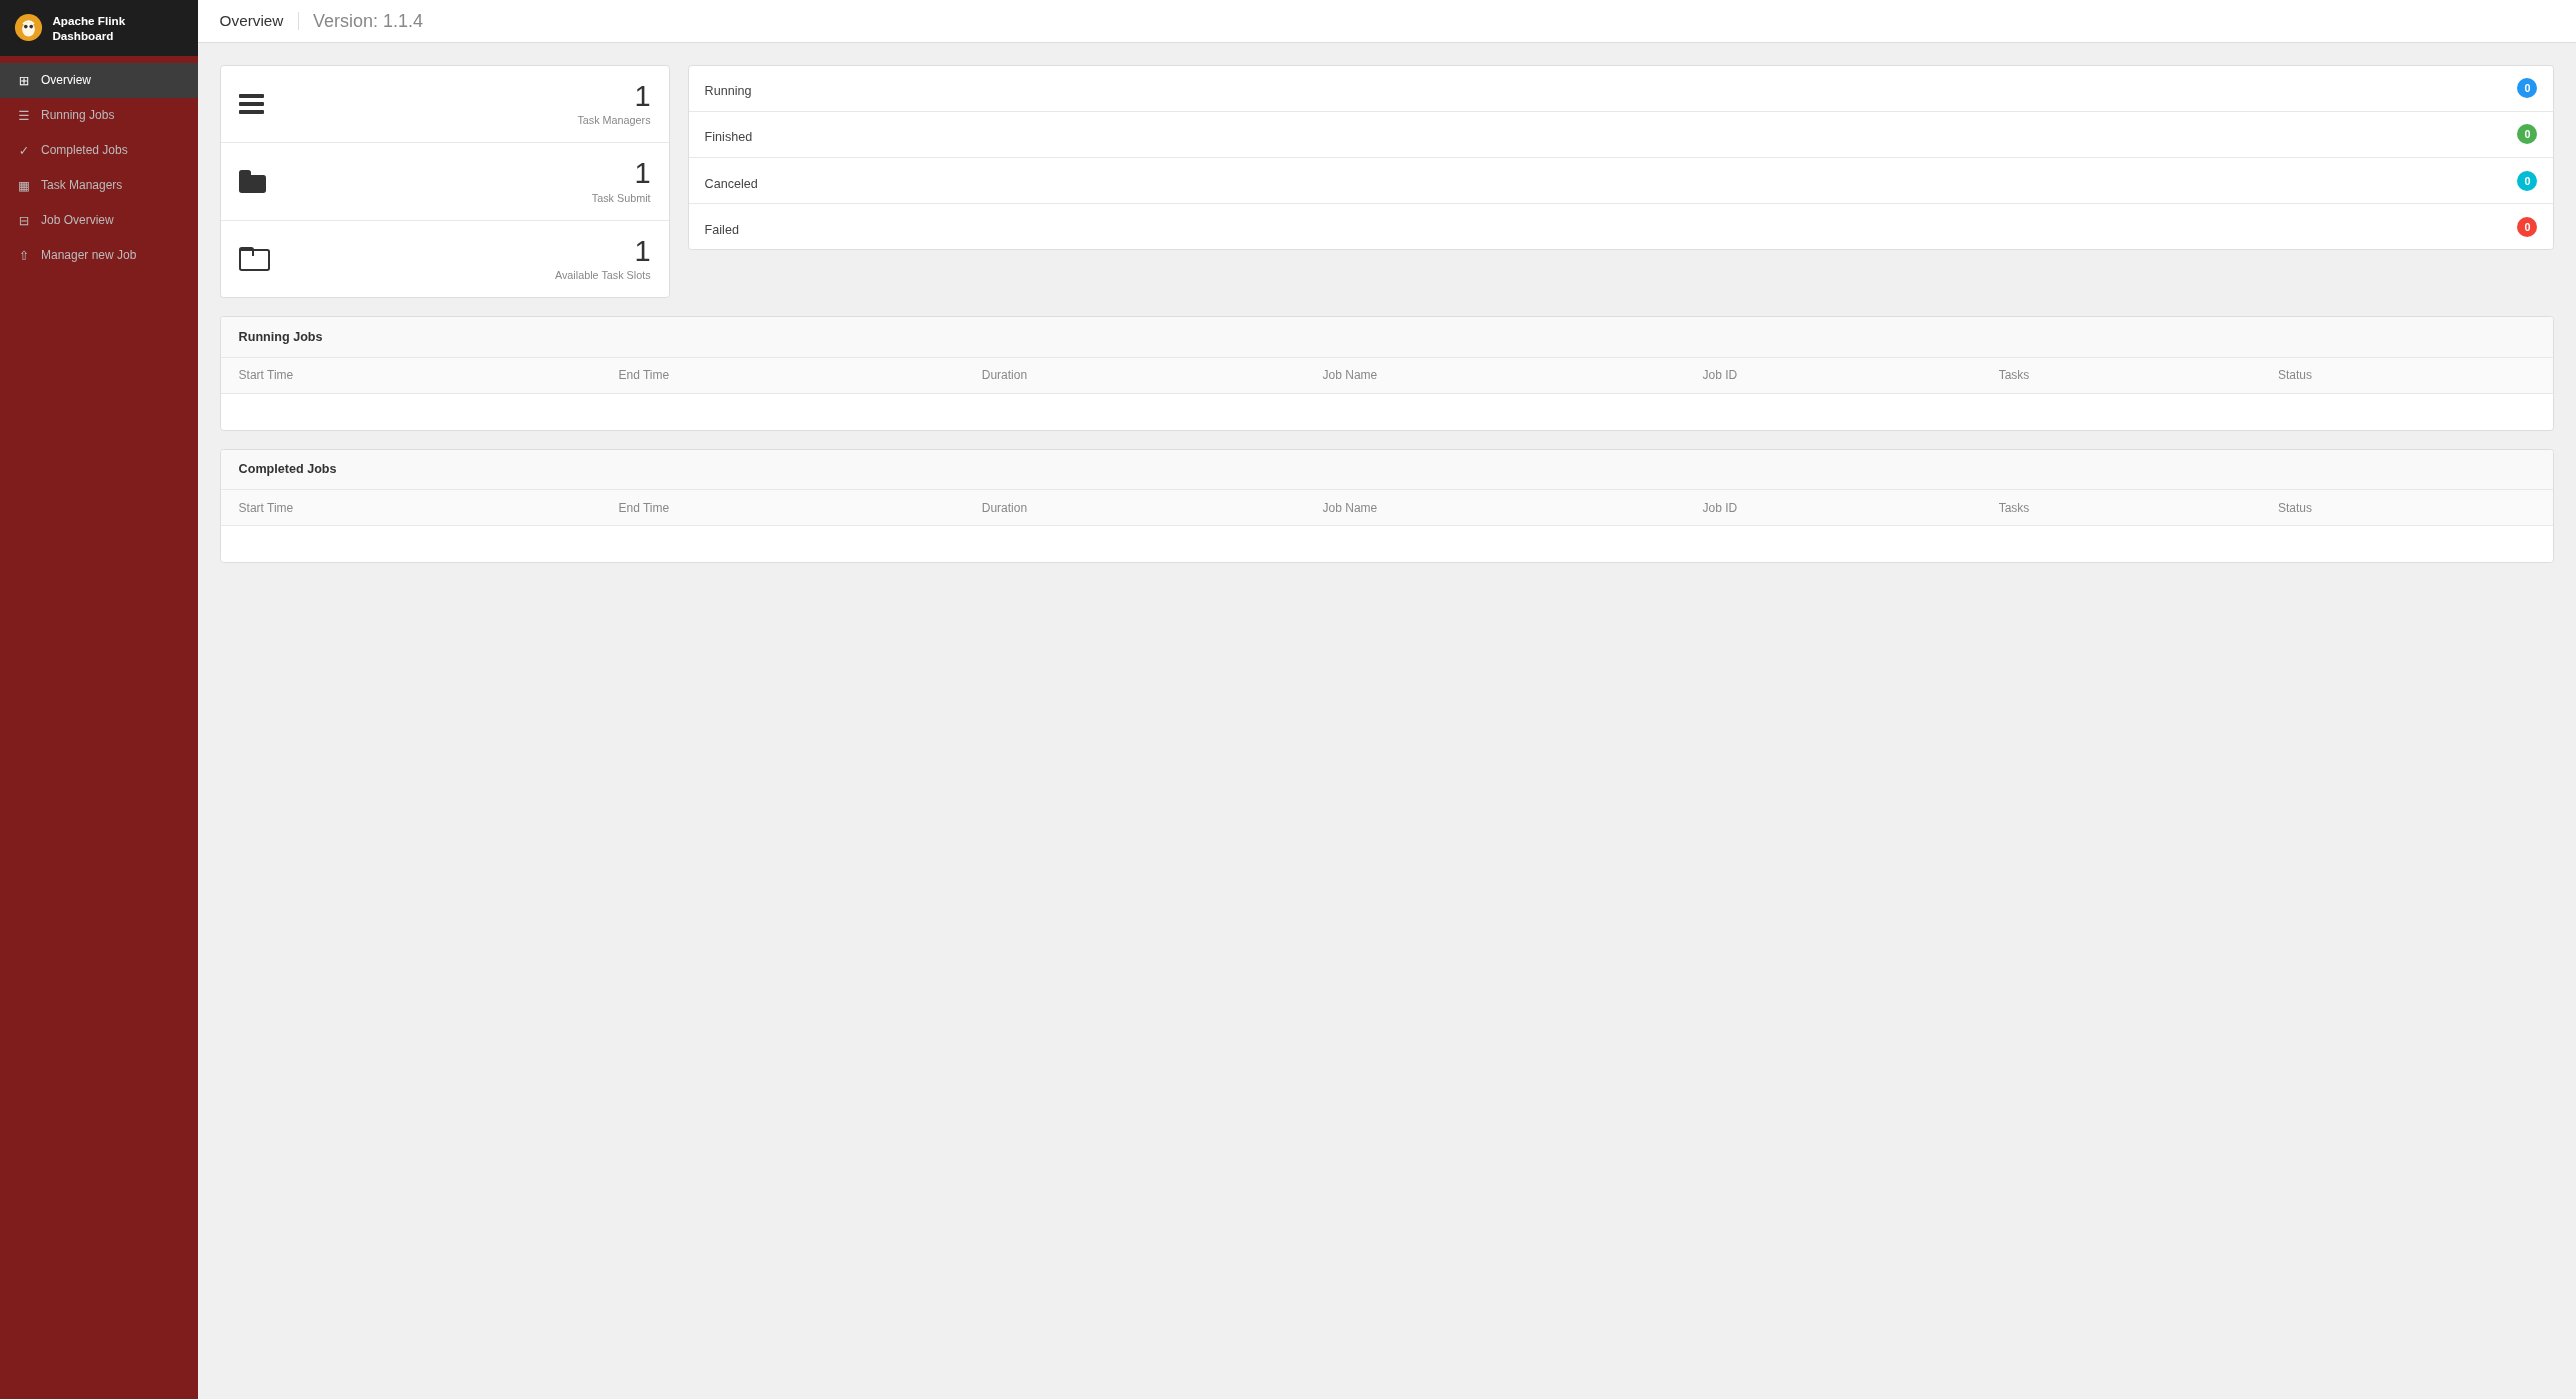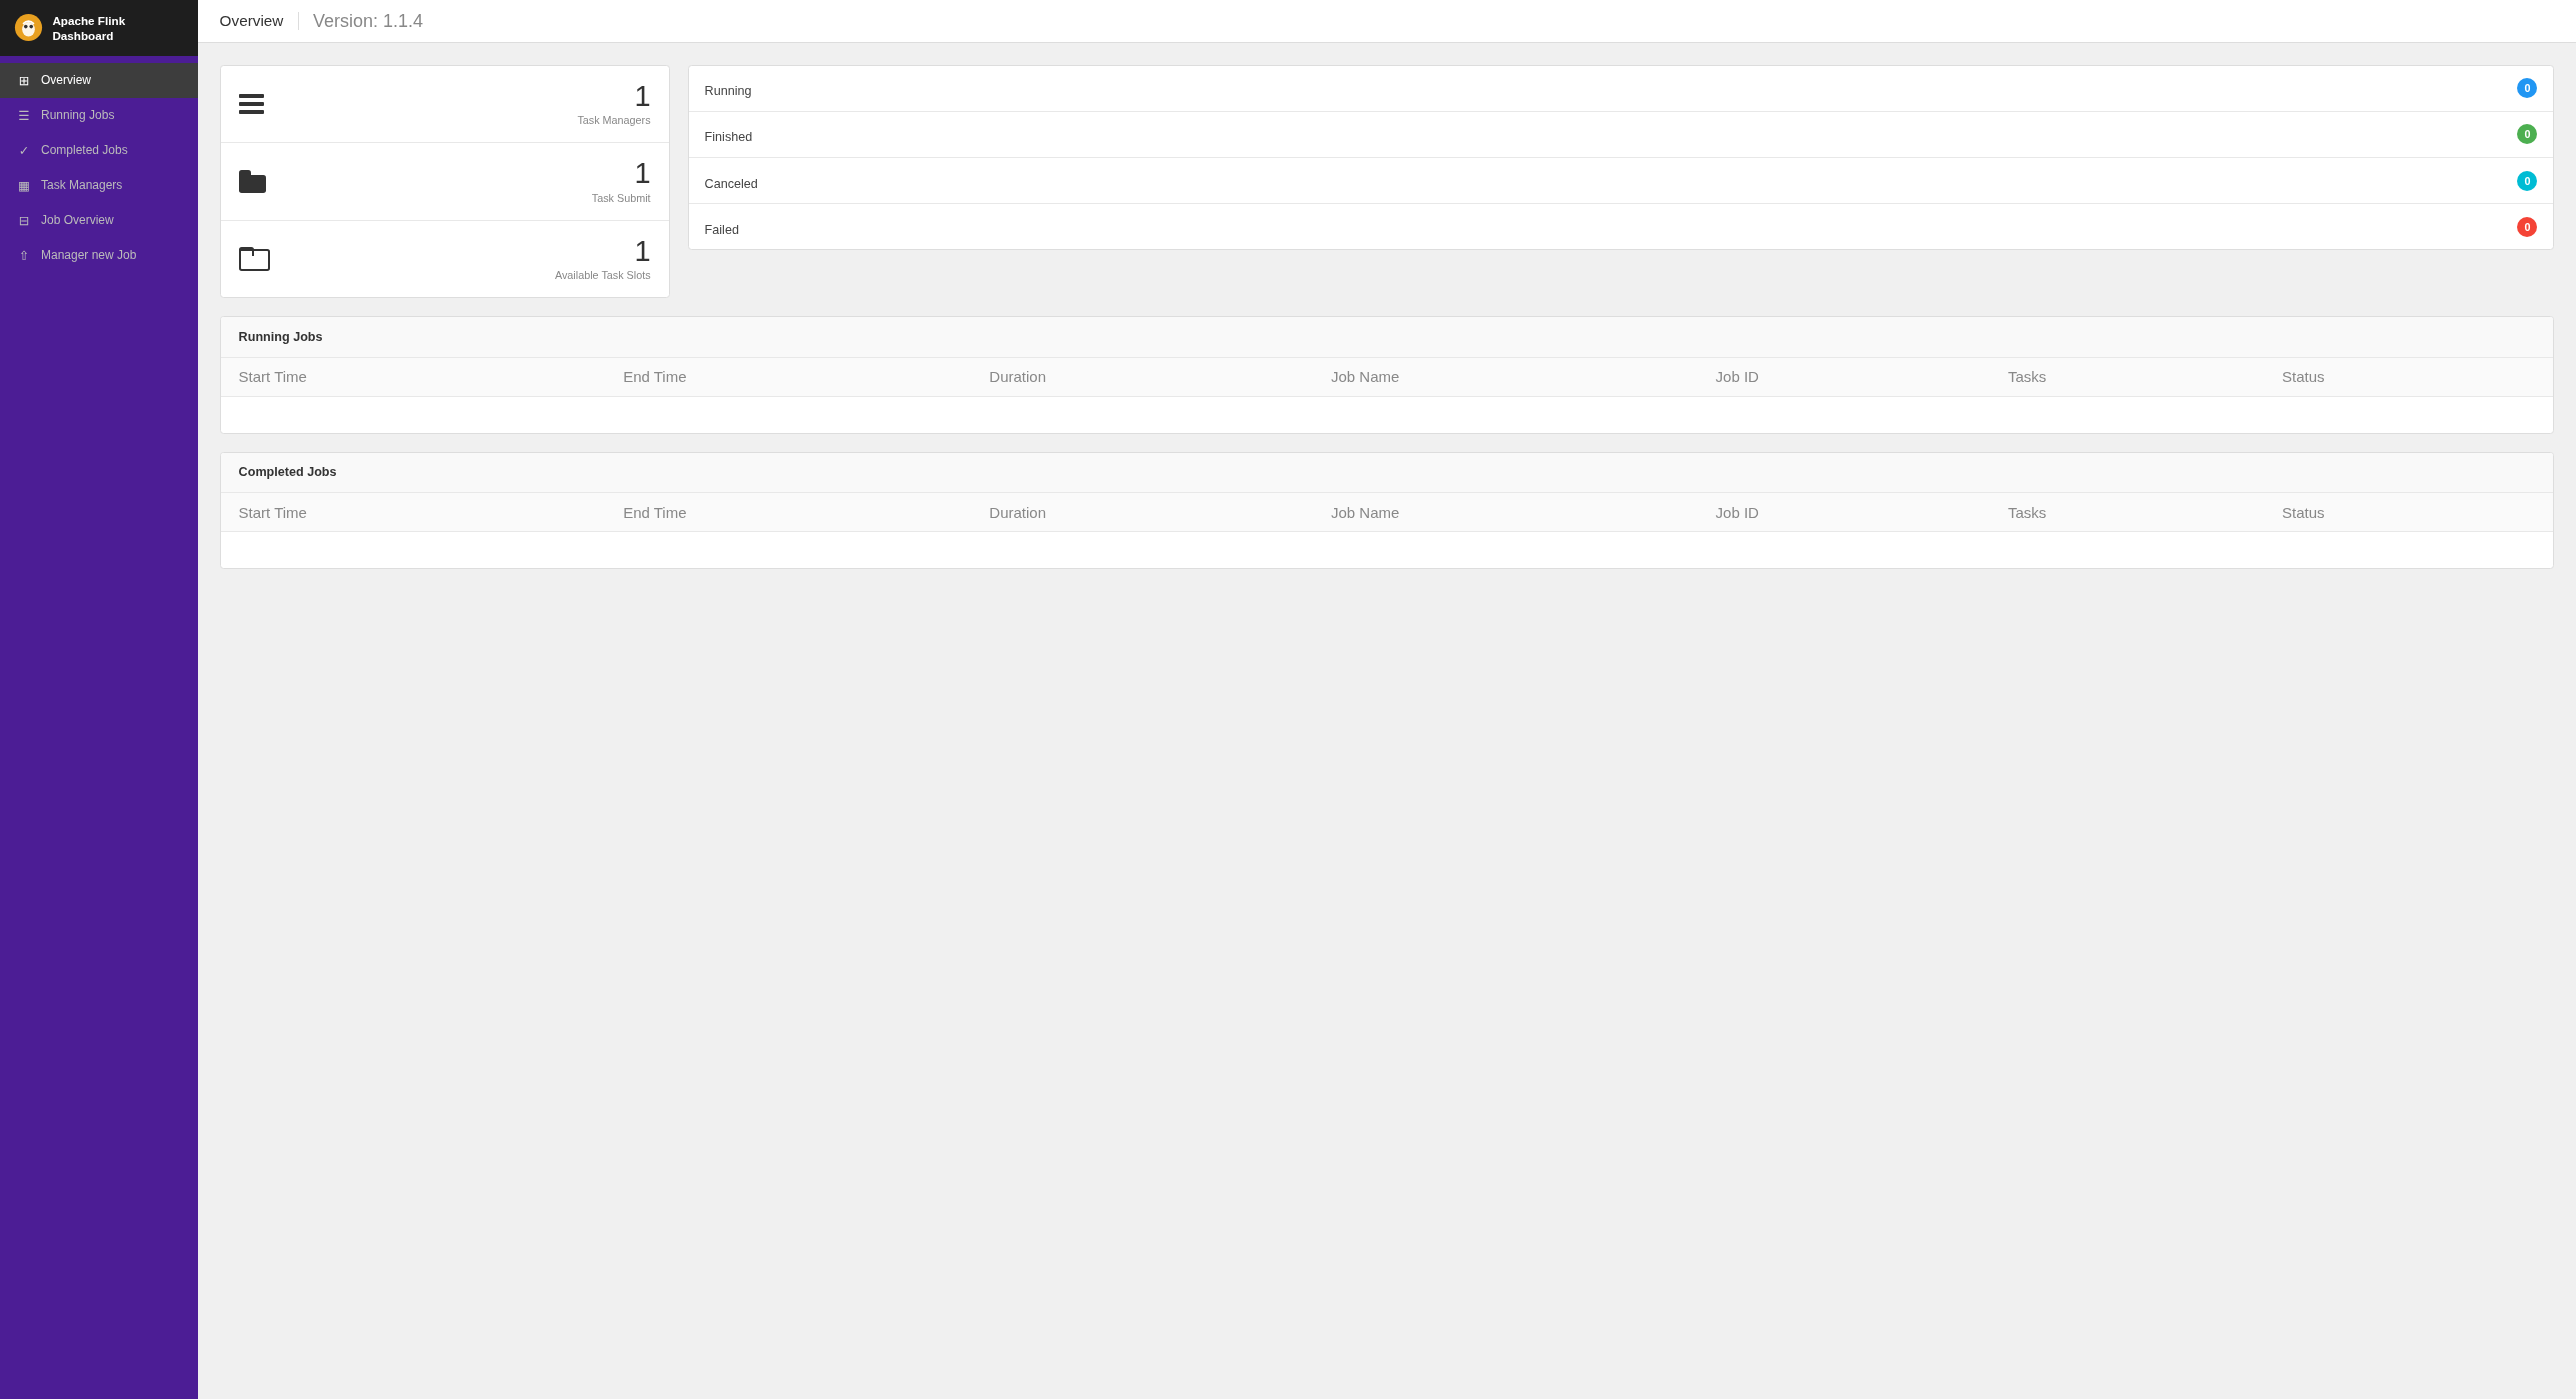--- a/index.html
+++ b/index.html
@@ -2,21 +2,21 @@
 <html style="font-size:14.4px"><head>
   <meta charset="utf-8">
   <style>
     * { box-sizing: border-box; margin: 0; padding: 0; }
     body { font-family: -apple-system, BlinkMacSystemFont, "Segoe UI", Helvetica, Arial, sans-serif; font-size: 12.6px; background: #f5f5f5; display: flex; height: 100vh; overflow: hidden; }
 
     
     #sidebar {
       width: 198px;
       min-width: 198px;
-      background: #4c1d95;
+      background: #7f1d1d;
       color: #ccc;
       display: flex;
       flex-direction: column;
       height: 100vh;
     }
     #sidebar-header {
       background: #1e1e1e;
       padding: 12.6px 14.4px;
       display: flex;
       align-items: center;
@@ -246,21 +246,21 @@
       background: #f9f9f9;
       border-bottom: 0.9px solid #e8e8e8;
     }
     .data-table {
       width: 100%;
       border-collapse: collapse;
     }
     .data-table th {
       text-align: left;
       padding: 10.8px 18px;
-      font-size: 15px;
+      font-size: 12px;
       font-weight: 500;
       color: #888;
       border-bottom: 0.9px solid #e8e8e8;
       background: #fafafa;
     }
     .data-table td {
       padding: 10.8px 18px;
       font-size: 11.7px;
       color: #555;
       border-bottom: 0.9px solid #f0f0f0;

